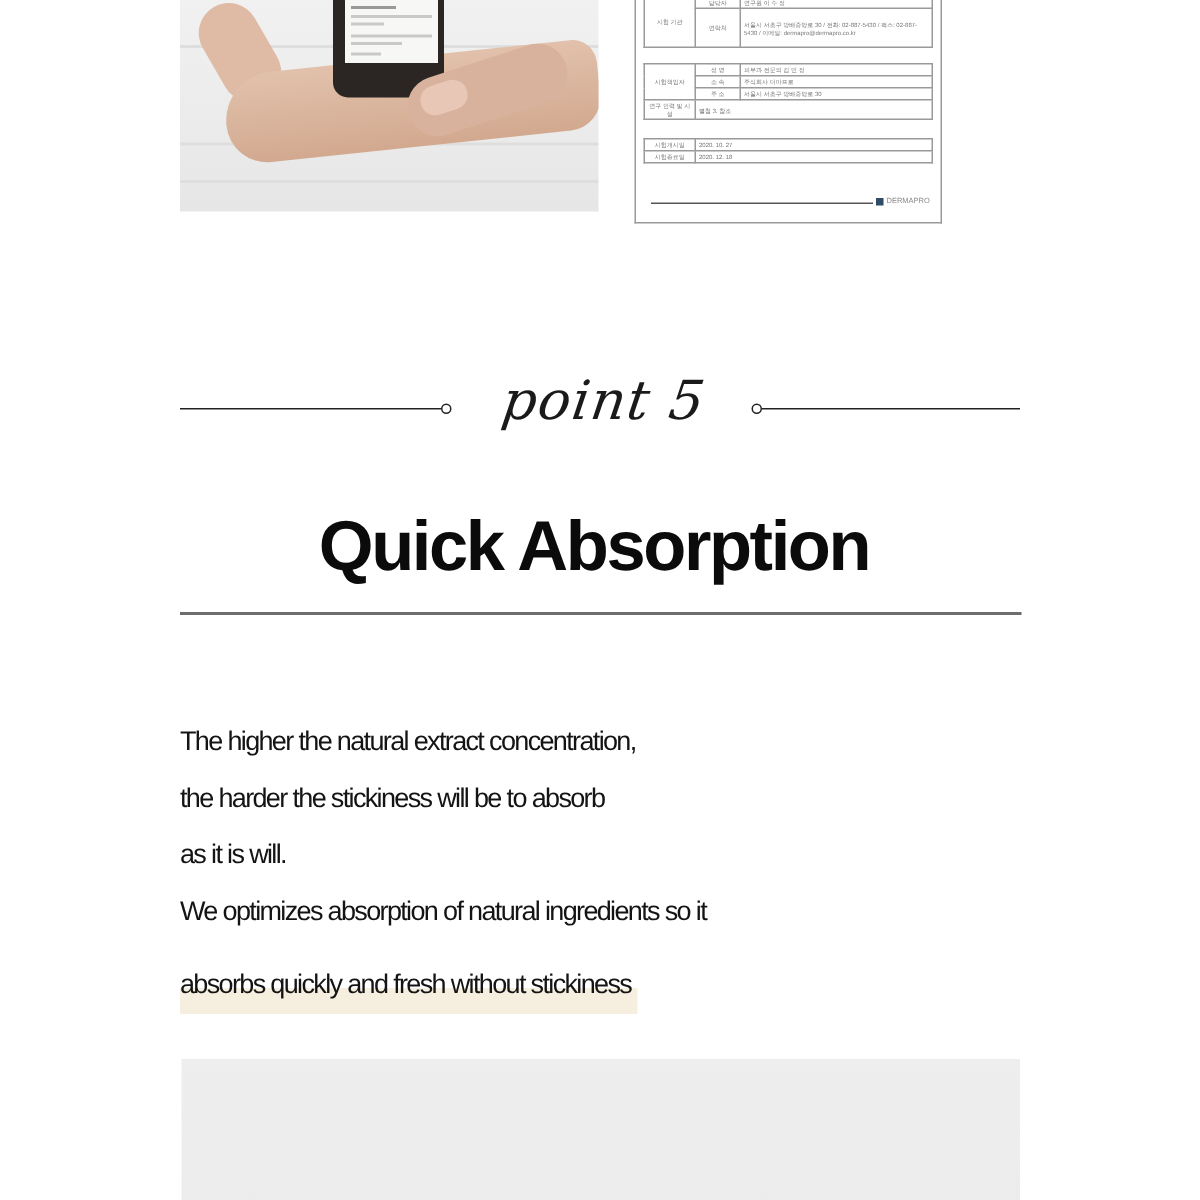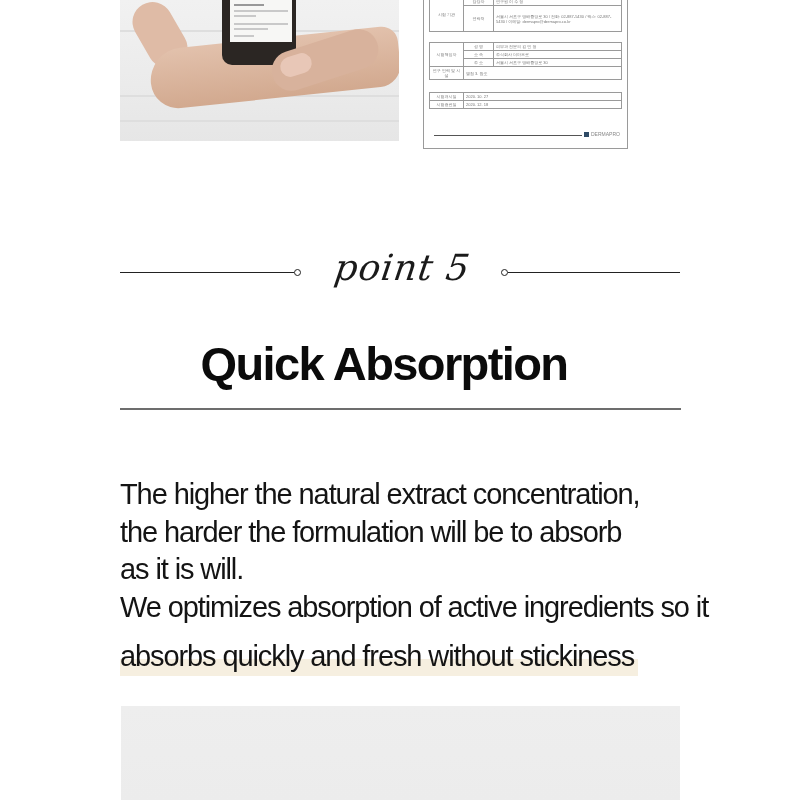--- a/index.html
+++ b/index.html
@@ -51,29 +51,29 @@
     .deco-dot.left { left: 174px; }
     .deco-dot.right { left: 381px; }
     .point-script {
       position: absolute; left: 195px; top: -8px; width: 175px; text-align: center;
       font-family: "DejaVu Serif", serif; font-style: italic; font-size: 36px; font-weight: normal;
       color: #1a1a1a; letter-spacing: 1px; transform: skewX(-8deg);
     }
 
     
     .title {
-      position: absolute; left: 104px; top: 336px; width: 560px; text-align: center;
+      position: absolute; left: 116px; top: 336px; width: 560px; text-align: center;
       font-family: "Liberation Sans", sans-serif; font-weight: bold; font-size: 47px; letter-spacing: -1.6px; color: #0b0b0b;
     }
     .title-rule { position: absolute; left: 120px; top: 408px; width: 561px; height: 2px; background: #6d6d6d; }
 
     
     .body-text { position: absolute; left: 120px; top: 476px; width: 600px; }
     .body-line {
-      display: block; font-family: "Liberation Sans", sans-serif; font-size: 29px; letter-spacing: -1.1px;
+      display: block; font-family: "Liberation Sans", sans-serif; font-size: 18px; letter-spacing: -1.1px;
       line-height: 37.5px; color: #141414; white-space: nowrap;
     }
     .highlight { background: linear-gradient(180deg, transparent 55%, #f6efe0 55%, #f6efe0 100%); display: inline-block; padding-right: 4px; margin-top: 12px; }
 
     
     .bottom-img {
       position: absolute; left: 121px; top: 706px; width: 559px; height: 94px;
       background: linear-gradient(180deg, #eeeeee 0%, #ececec 100%);
     }
   </style>
@@ -160,19 +160,19 @@
   <div class="point-script">point 5</div>
   <div class="deco-dot right"></div>
   <div class="deco-line right"></div>
 </div>
 
 <h1 class="title">Quick Absorption</h1>
 <div class="title-rule"></div>
 
 <div class="body-text">
   <span class="body-line">The higher the natural extract concentration,</span>
-  <span class="body-line">the harder the formulation will be to absorb</span>
+  <span class="body-line">the harder the stickiness will be to absorb</span>
   <span class="body-line">as it is will.</span>
-  <span class="body-line">We  optimizes absorption of active ingredients so it</span>
+  <span class="body-line">We  optimizes absorption of natural ingredients so it</span>
   <span class="body-line"><span class="highlight">absorbs quickly and fresh without stickiness</span></span>
 </div>
 
 <div class="bottom-img"></div>
 
 </body></html>

